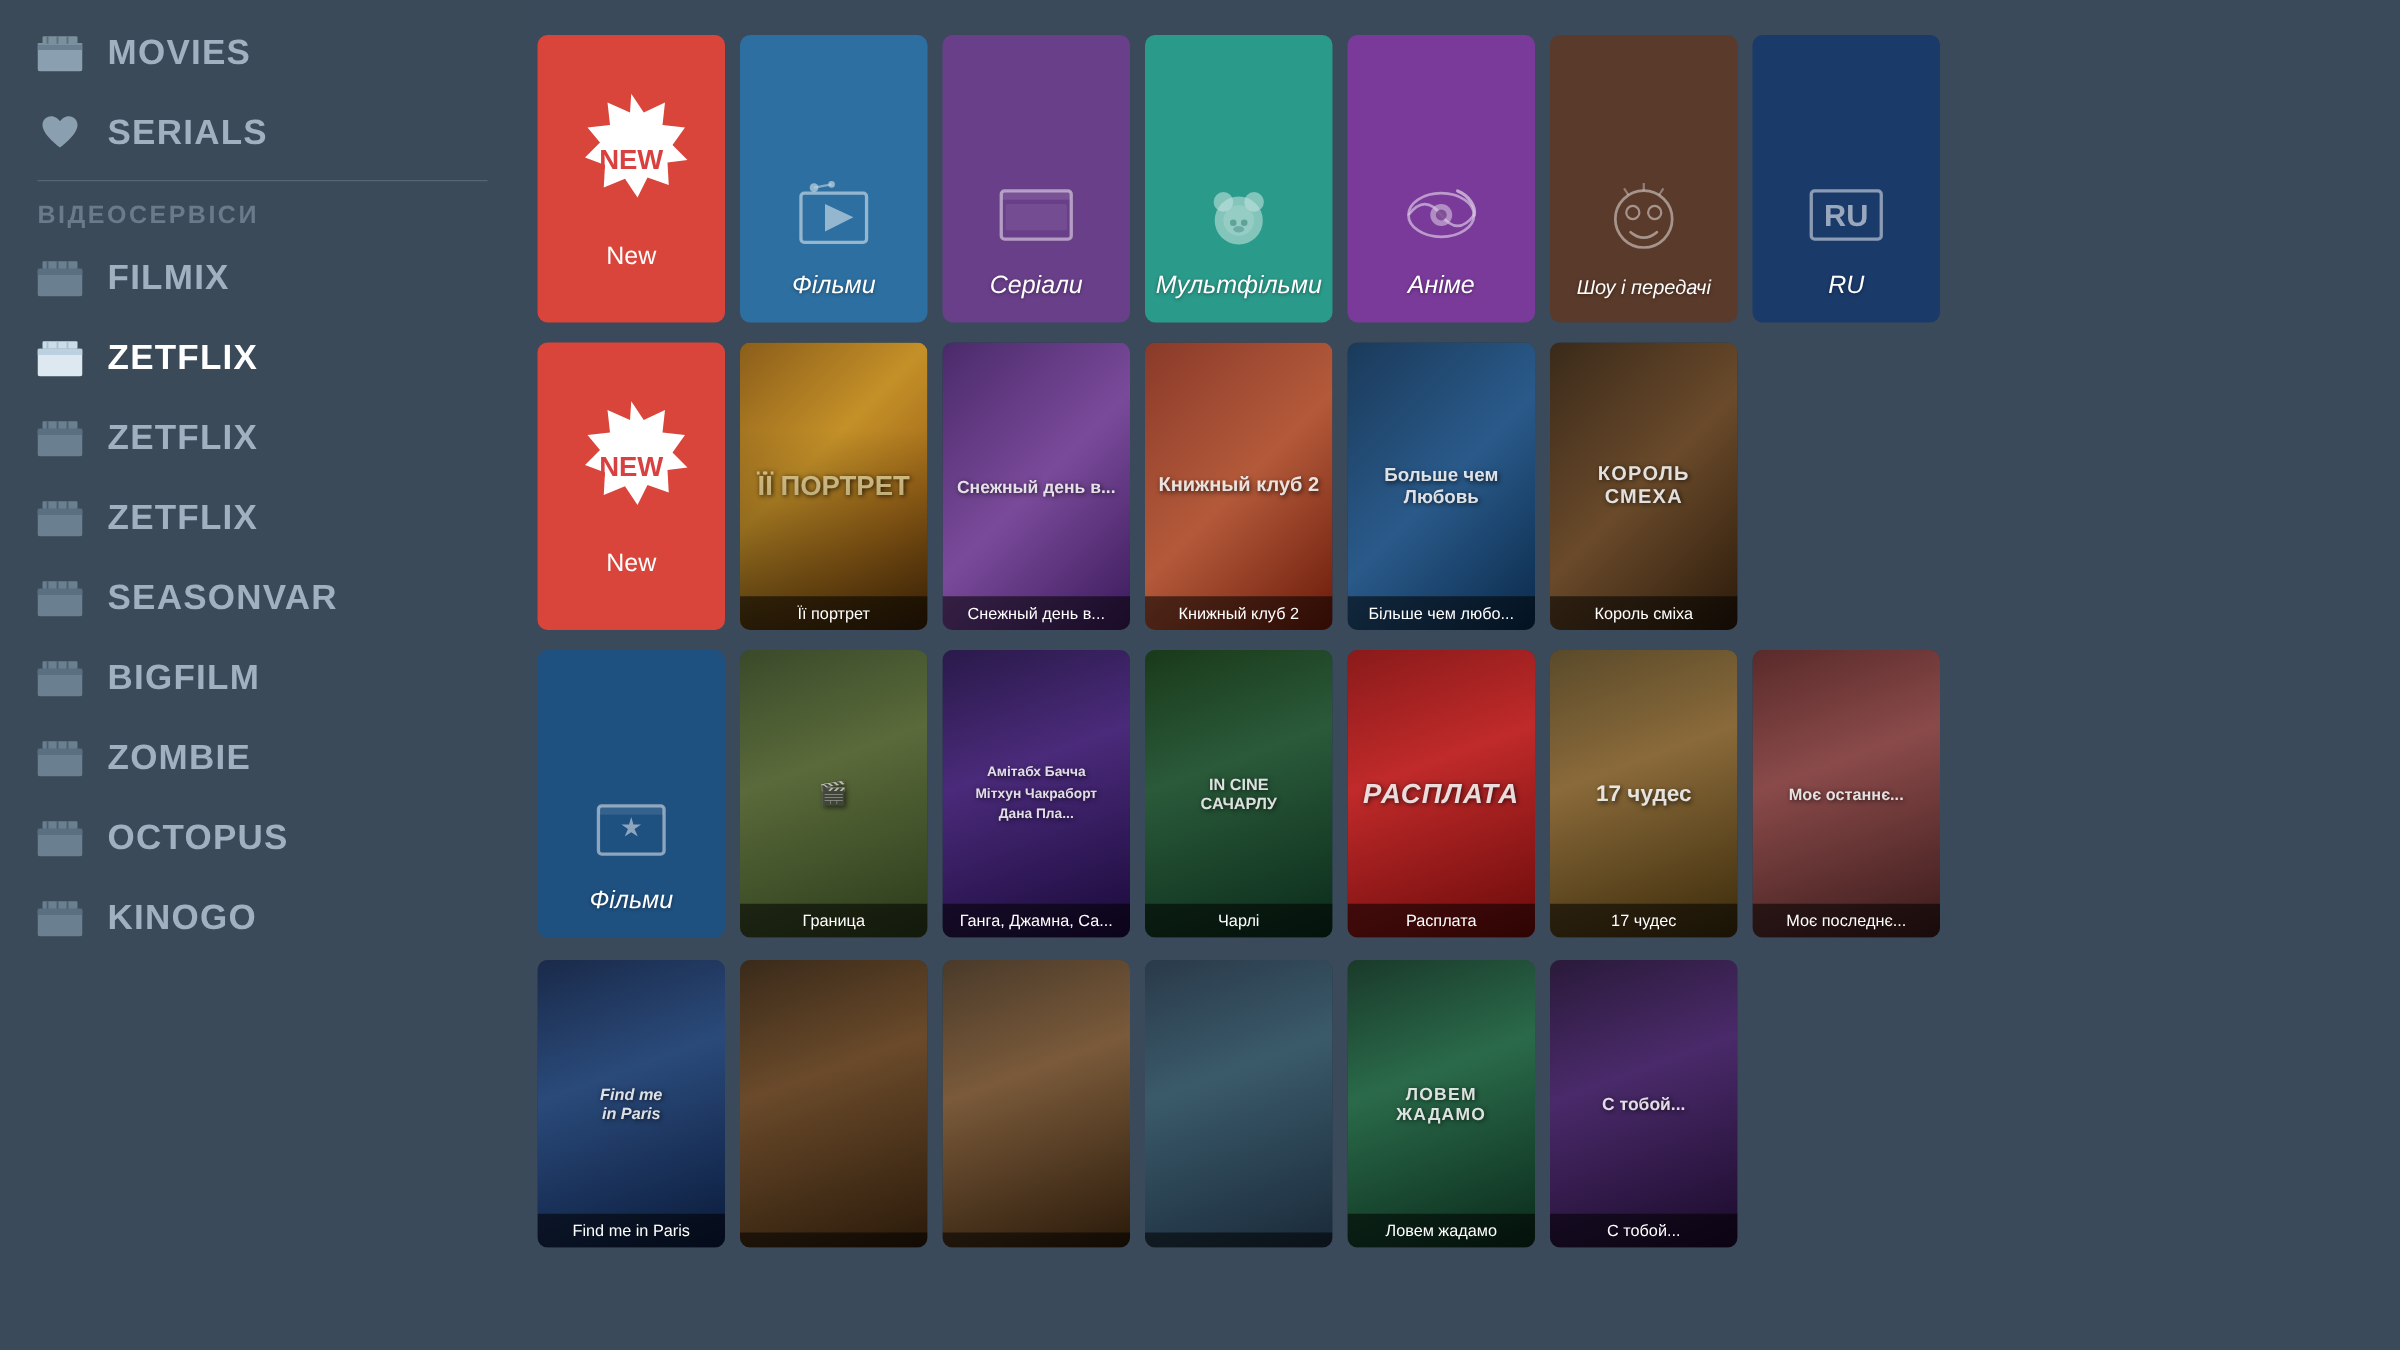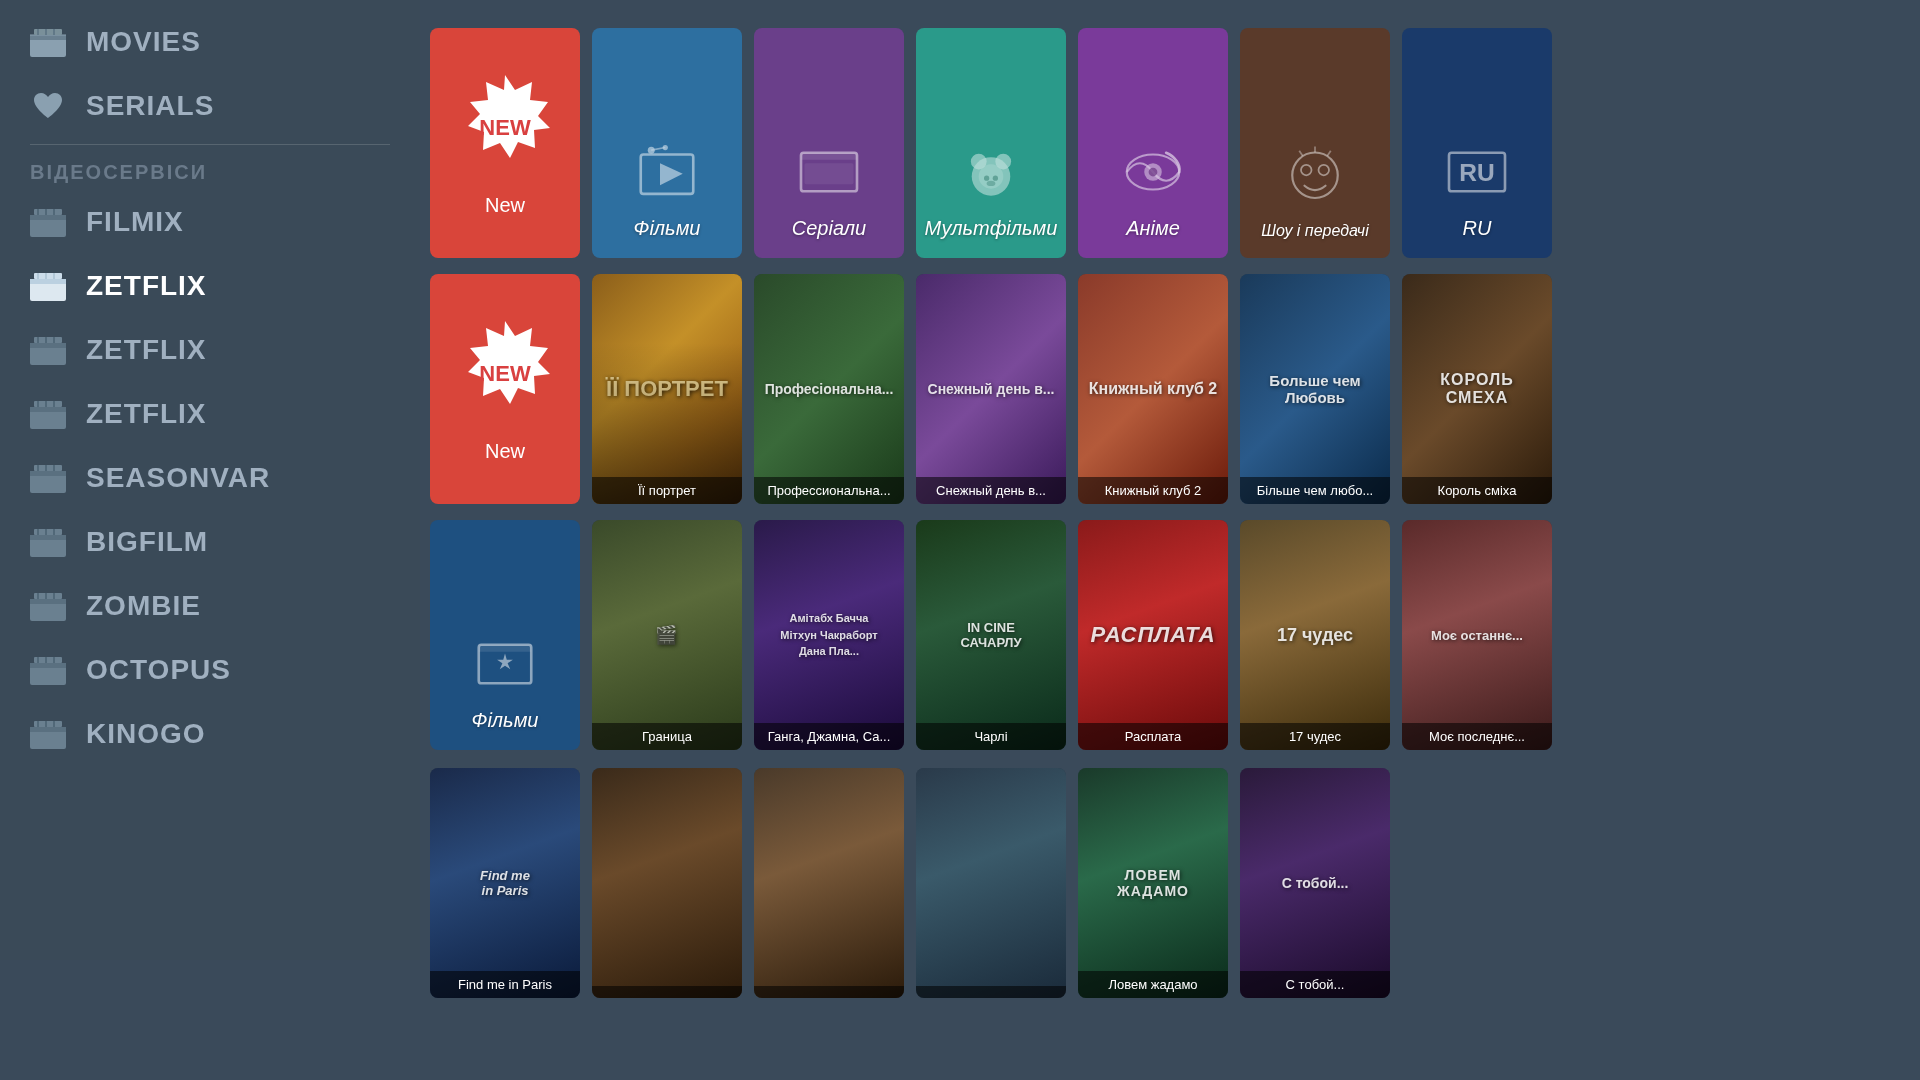--- a/index.html
+++ b/index.html
@@ -428,26 +428,20 @@
 
     <div class="movie-tile">
       <div class="movie-tile-inner" style="background: linear-gradient(135deg, #8B5e1a 0%, #c49028 40%, #a06818 70%, #6B3F0C 100%)">
         <div class="movie-content-text" style="font-size:22px; color:#e8d090; text-shadow:1px 1px 4px rgba(0,0,0,0.8)">ЇЇ ПОРТРЕТ</div>
         <div style="position:absolute; bottom:0; left:0; right:0; height:70%; background: linear-gradient(to top, rgba(0,0,0,0.5), transparent);"></div>
 
       </div>
       <div class="movie-title-overlay">Її портрет</div>
     </div>
 
-    <div class="movie-tile">
-      <div class="movie-tile-inner" style="background: linear-gradient(135deg, #2a4a2a 0%, #3a6a3a 50%, #1a3a1a 100%)">
-        <div class="movie-content-text" style="font-size:14px">Професіональна...</div>
-      </div>
-      <div class="movie-title-overlay">Профессиональна...</div>
-    </div>
 
     <div class="movie-tile">
       <div class="movie-tile-inner" style="background: linear-gradient(135deg, #4a2a6a 0%, #7a4a9a 50%, #3a1a5a 100%)">
         <div class="movie-content-text" style="font-size:14px">Снежный день в...</div>
       </div>
       <div class="movie-title-overlay">Снежный день в...</div>
     </div>
 
     <div class="movie-tile">
       <div class="movie-tile-inner" style="background: linear-gradient(135deg, #8a3a2a 0%, #b45a3a 50%, #6a1a0a 100%)">

